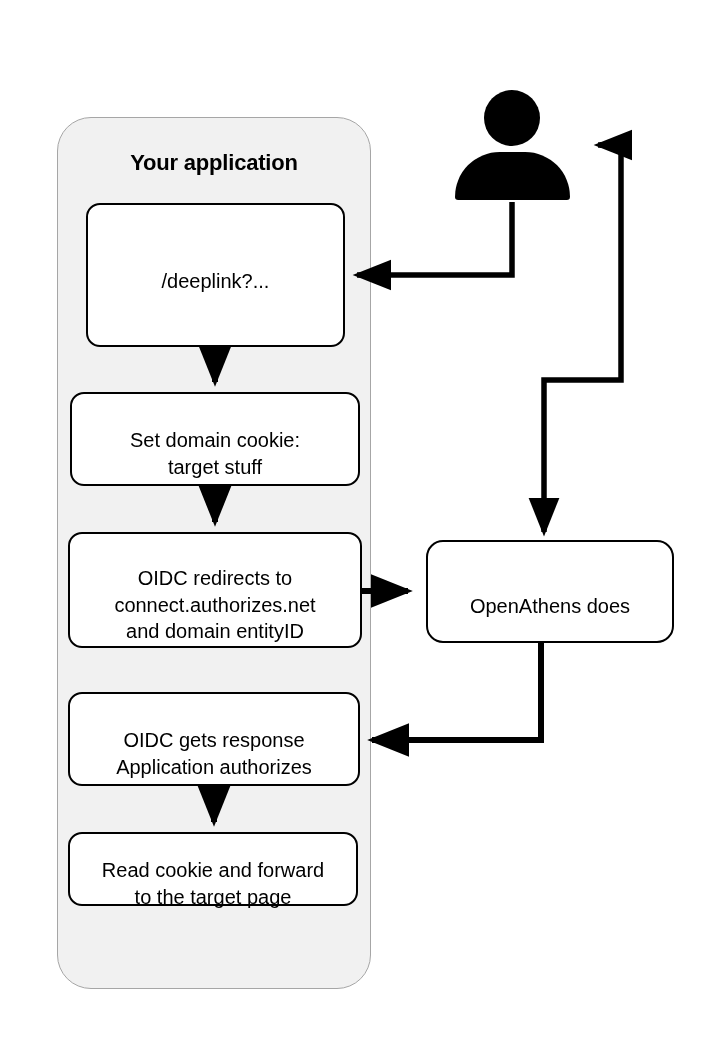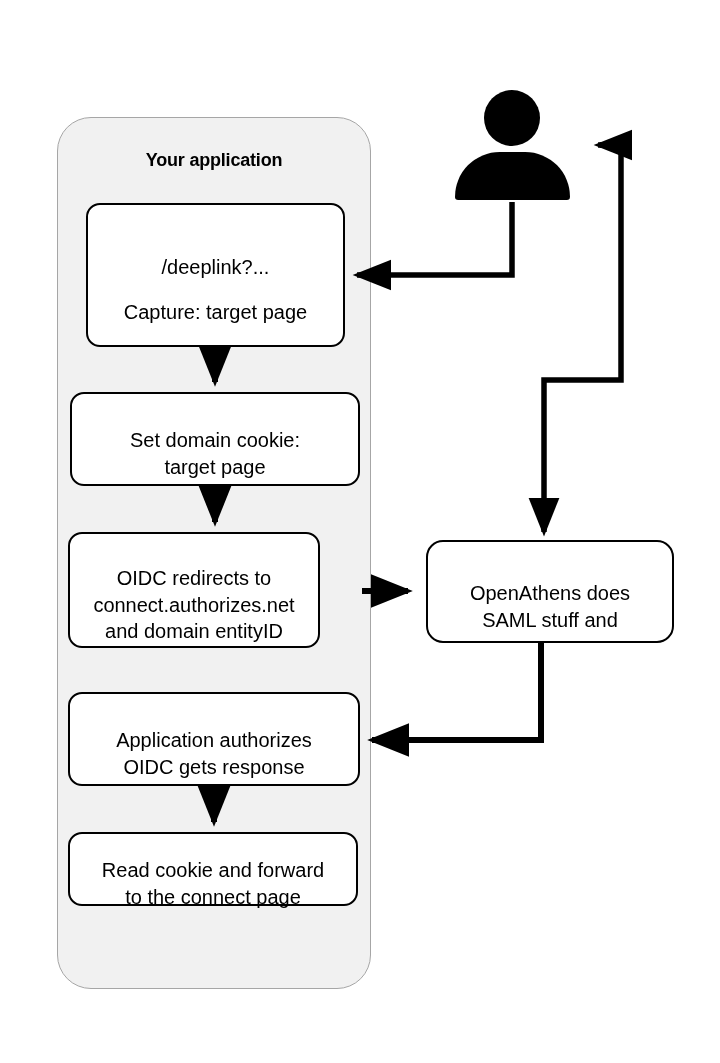--- a/index.html
+++ b/index.html
@@ -33,21 +33,21 @@
     border: 1px solid #a6a6a6;
     border-radius: 34px;
     box-sizing: border-box;
   }
   .panel-title {
     position: absolute;
     left: 57px;
     top: 150px;
     width: 314px;
     text-align: center;
-    font-size: 18px;
+    font-size: 22px;
     font-weight: bold;
     color: #000000;
     letter-spacing: -0.2px;
   }
   .node {
     position: absolute;
     background: #ffffff;
     border: 2.6px solid #000000;
     border-radius: 14px;
     box-sizing: border-box;
@@ -66,21 +66,21 @@
   }
   .node .ln {
     display: block;
   }
   .node .spacer {
     display: block;
     height: 18px;
   }
   #node-deeplink { left: 86px;  top: 203px; width: 259px; height: 144px; }
   #node-cookie   { left: 70px;  top: 392px; width: 290px; height: 94px; align-items: center;  }
-  #node-oidc-red { left: 68px;  top: 532px; width: 252px; height: 116px; }
+  #node-oidc-red { left: 68px;  top: 532px; width: 294px; height: 116px; }
   #node-oidc-res { left: 68px;  top: 692px; width: 292px; height: 94px;  }
   #node-read     { left: 68px;  top: 832px; width: 290px; height: 74px;  }
   #node-openathens { left: 426px; top: 540px; width: 248px; height: 103px; border-radius: 17px; }
 
   .person {
     position: absolute;
     left: 455px;
     top: 90px;
     width: 115px;
     height: 112px;
@@ -138,53 +138,51 @@
 
   <div class="person">
     <div class="head"></div>
     <div class="body"></div>
   </div>
 
   <div class="node" id="node-deeplink">
     <div class="lines">
       <span class="ln">/deeplink?...</span>
       <span class="spacer"></span>
-      <span class="ln">Capture: target page</span>
     </div>
   </div>
 
   <div class="node" id="node-cookie">
     <div class="lines">
       <span class="ln">Set domain cookie:</span>
-      <span class="ln">target page</span>
+      <span class="ln">target stuff</span>
     </div>
   </div>
 
   <div class="node" id="node-oidc-red">
     <div class="lines">
       <span class="ln">OIDC redirects to</span>
       <span class="ln">connect.authorizes.net</span>
       <span class="ln">and domain entityID</span>
     </div>
   </div>
 
   <div class="node" id="node-openathens">
     <div class="lines">
       <span class="ln">OpenAthens does</span>
-      <span class="ln">SAML stuff and</span>
     </div>
   </div>
 
   <div class="node" id="node-oidc-res">
     <div class="lines">
+      <span class="ln">OIDC gets response</span>
       <span class="ln">Application authorizes</span>
-      <span class="ln">OIDC gets response</span>
     </div>
   </div>
 
   <div class="node" id="node-read">
     <div class="lines">
       <span class="ln">Read cookie and forward</span>
-      <span class="ln">to the connect page</span>
+      <span class="ln">to the target page</span>
     </div>
   </div>
 
 </div>
 
 </body></html>

